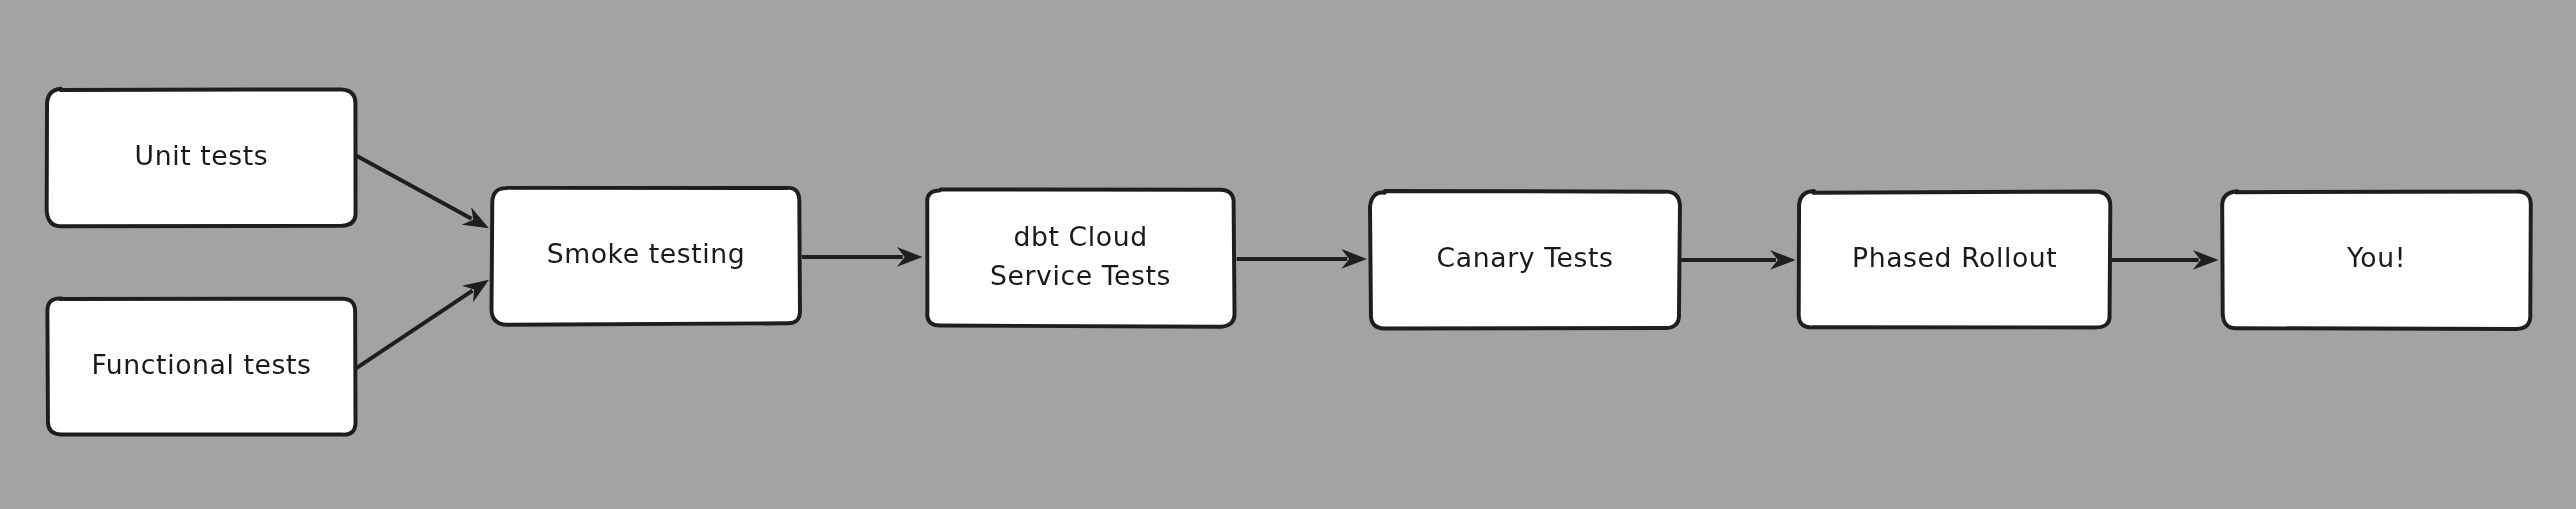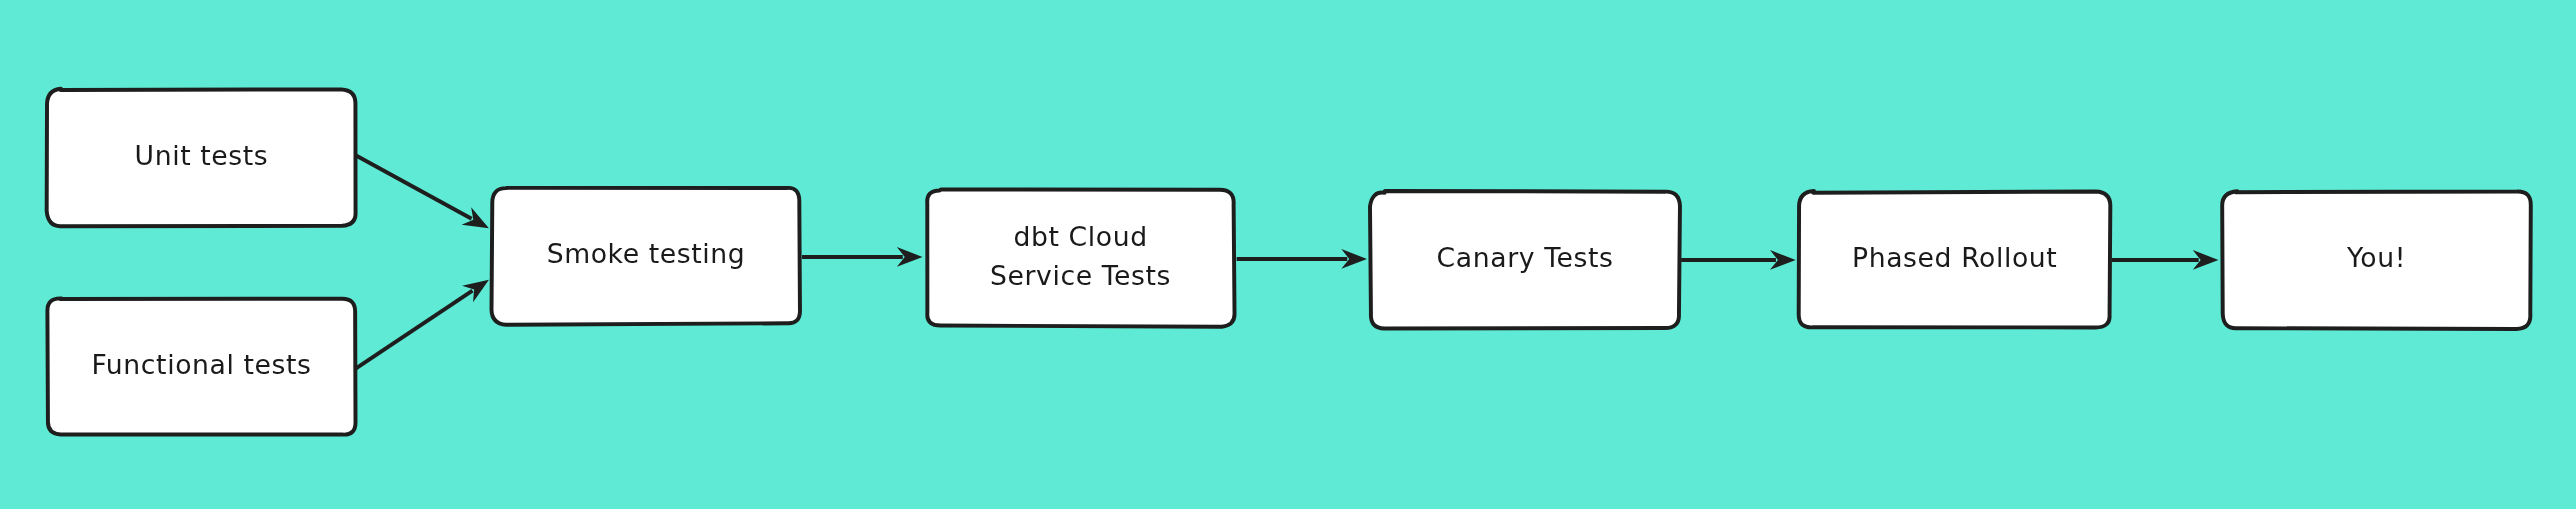--- a/index.html
+++ b/index.html
@@ -10,21 +10,21 @@
   body {
     width: 2576px;
     height: 510px;
     overflow: hidden;
     font-family: "DejaVu Sans", sans-serif;
   }
   #diagram-root {
     position: relative;
     width: 2576px;
     height: 510px;
-    background: #5eead4;
+    background: #a3a3a3;
   }
   svg#flowchart {
     display: block;
     width: 2576px;
     height: 510px;
   }
   .node-shape {
     fill: #ffffff;
     stroke: #1e1e1e;
     stroke-width: 4;

